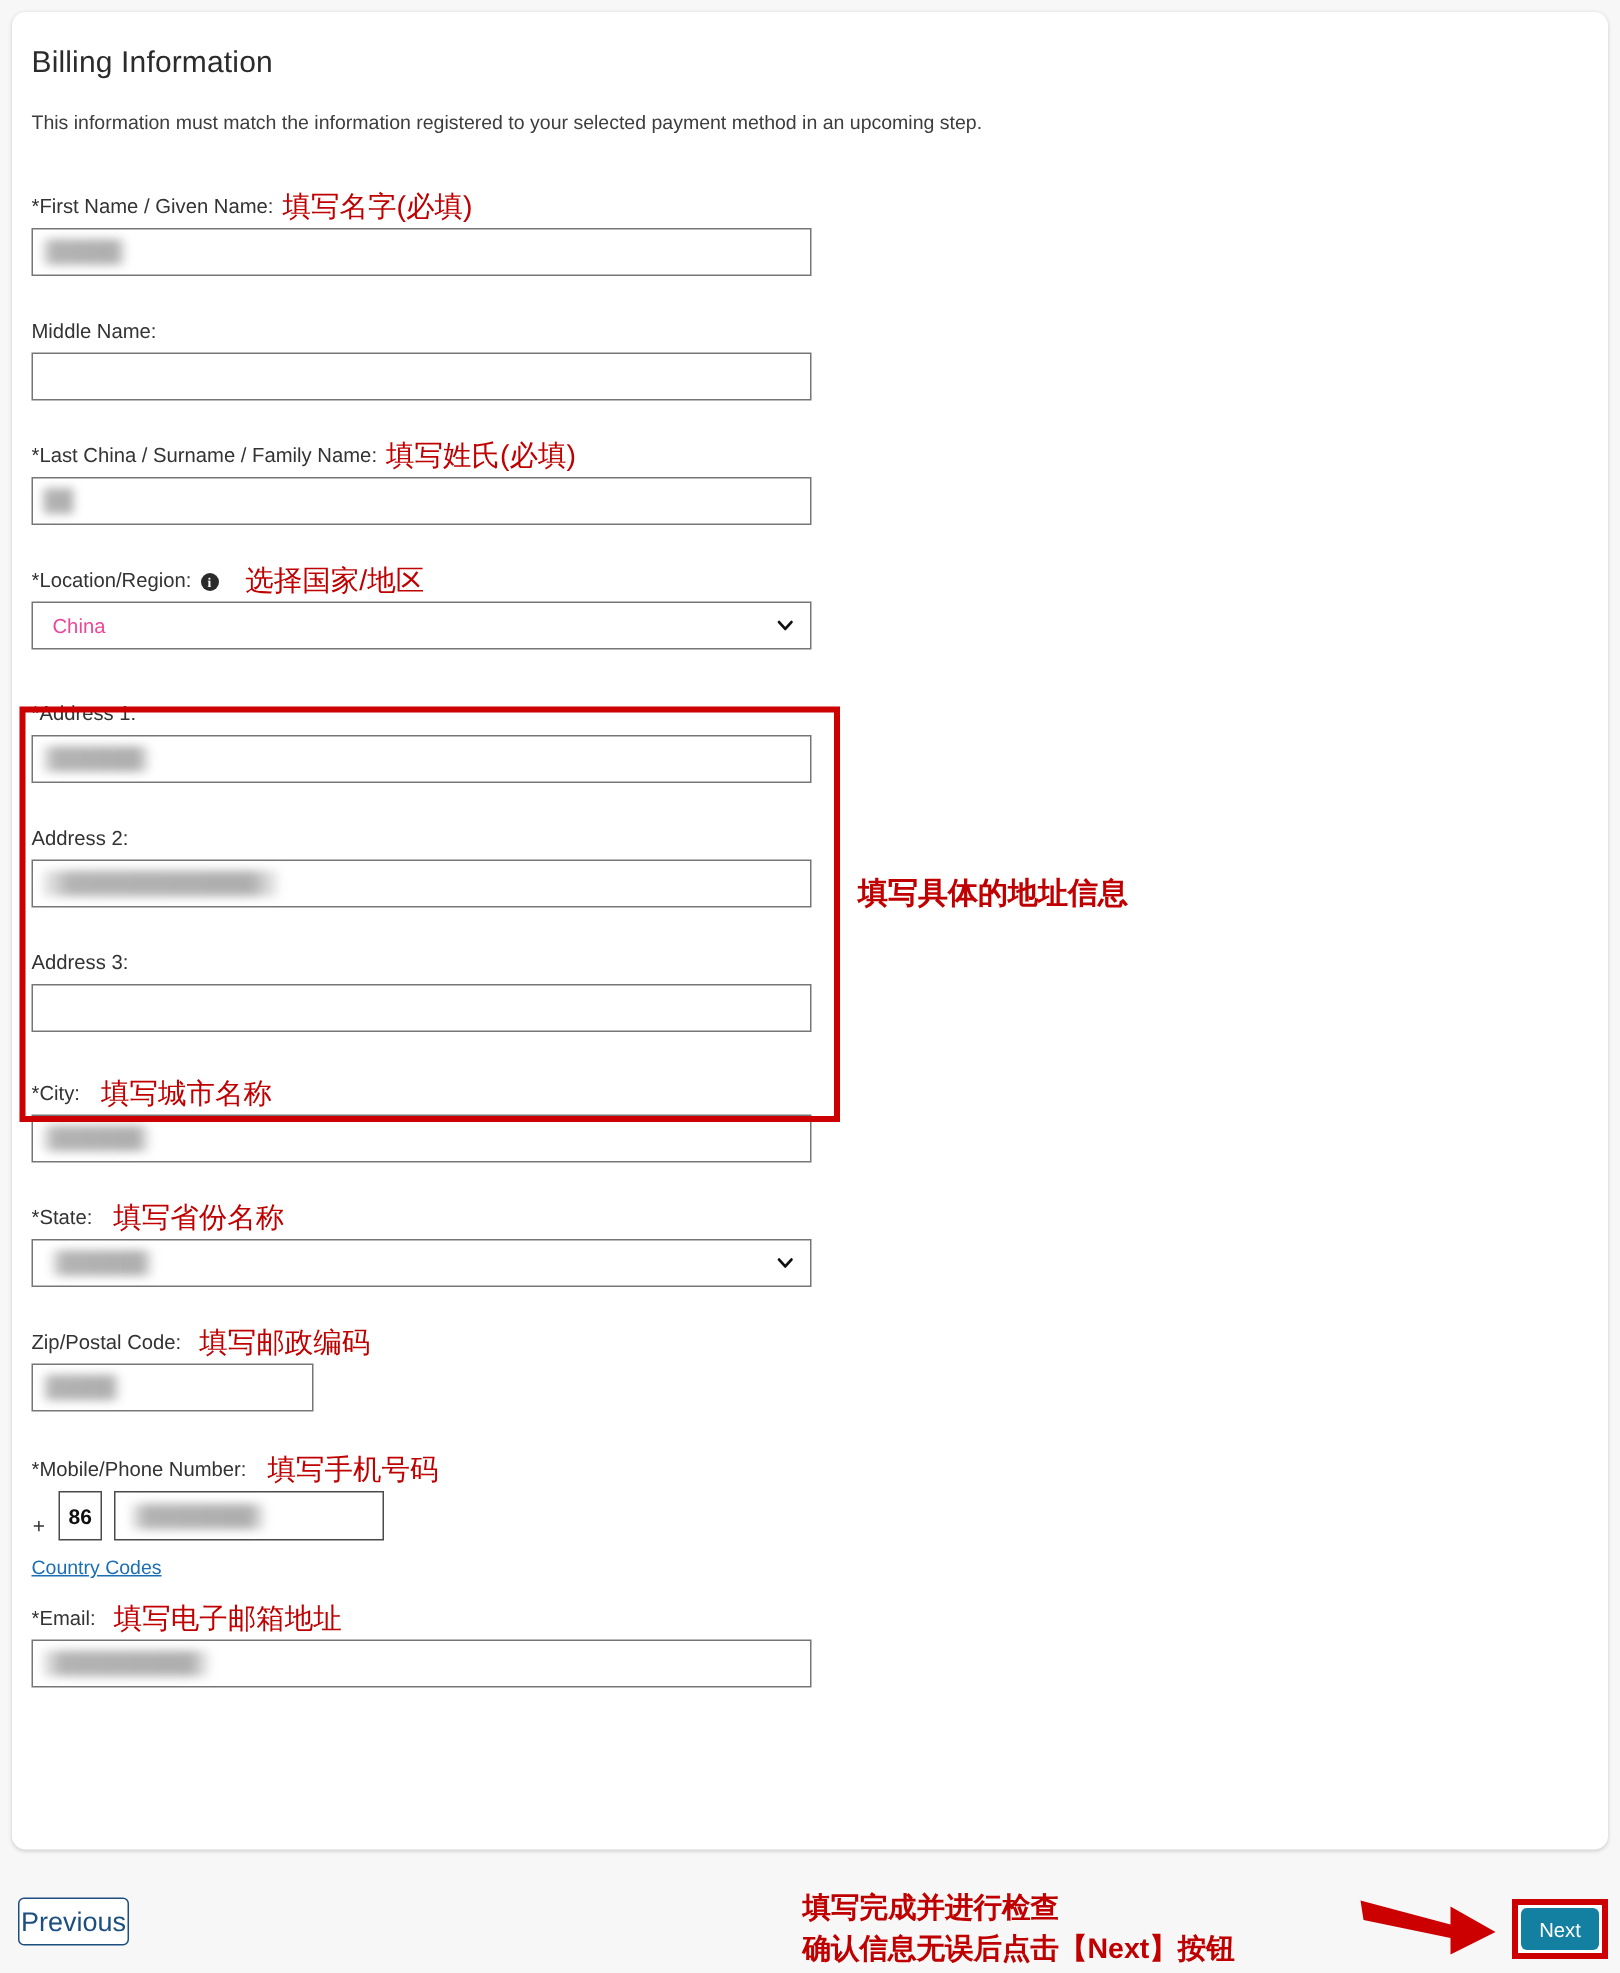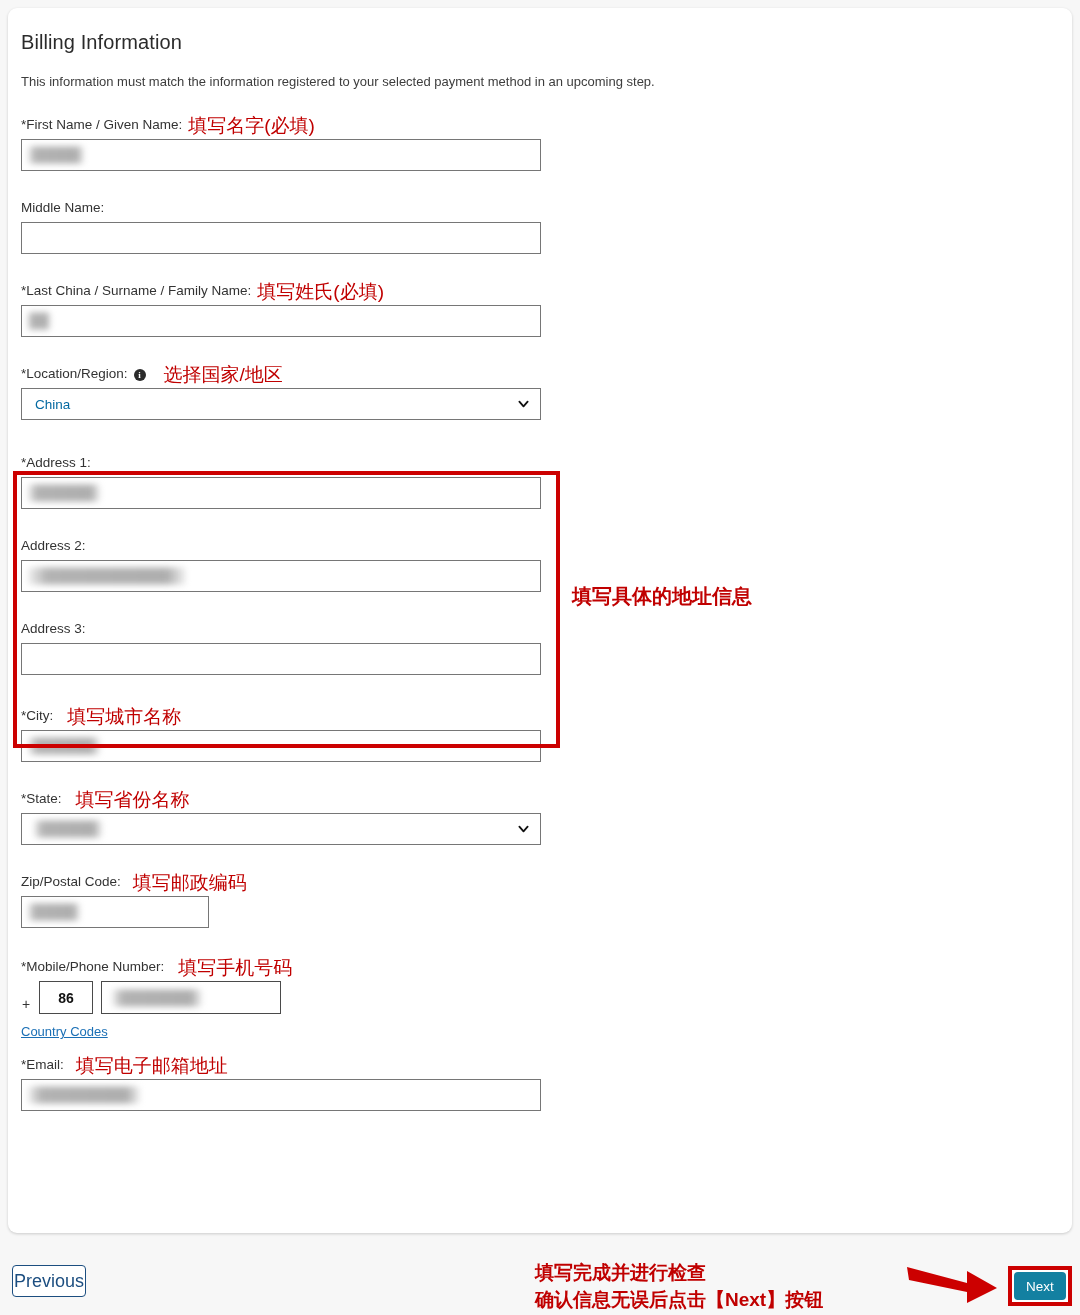--- a/index.html
+++ b/index.html
@@ -108,21 +108,21 @@
     height: 32px;
     border: 1px solid #767676;
     background: #ffffff;
     margin-top: 5px;
     position: relative;
     display: flex;
     align-items: center;
   }
   .sel .sel-text {
     font-size: 13.5px;
-    color: #0369a1;
+    color: #ec4899;
     padding-left: 13px;
   }
   .chev {
     position: absolute;
     right: 11px;
     top: 50%;
     transform: translateY(-50%);
     width: 11px;
     height: 11px;
   }
@@ -175,21 +175,21 @@
   }
   .plus {
     font-size: 14px;
     color: #333;
     width: 10px;
     text-align: center;
     position: relative;
     top: 6px;
   }
   .cc-box {
-    width: 54px;
+    width: 29px;
     height: 33px;
     border: 1px solid #4a4a4a;
     background: #fff;
     display: flex;
     align-items: center;
     justify-content: center;
     font-size: 14px;
     color: #111;
     font-weight: bold;
   }
@@ -279,21 +279,21 @@
 <body>
 
 <div id="page">
 
   <div class="card">
     <div class="card-inner">
 
       <div class="section-title">Billing Information</div>
       <div class="section-desc">This information must match the information registered to your selected payment method in an upcoming step.</div>
 
-      <div class="field" style="margin-top:20px;">
+      <div class="field" style="margin-top:33px;">
         <div class="lbl-row">
           <span class="lbl">*First Name / Given Name:</span>
           <span class="annot">填写名字(必填)</span>
         </div>
         <div class="tbox">
           <span class="redact" style="width:56px;"></span>
         </div>
       </div>
 
       <div class="field" style="margin-top:24px;">

